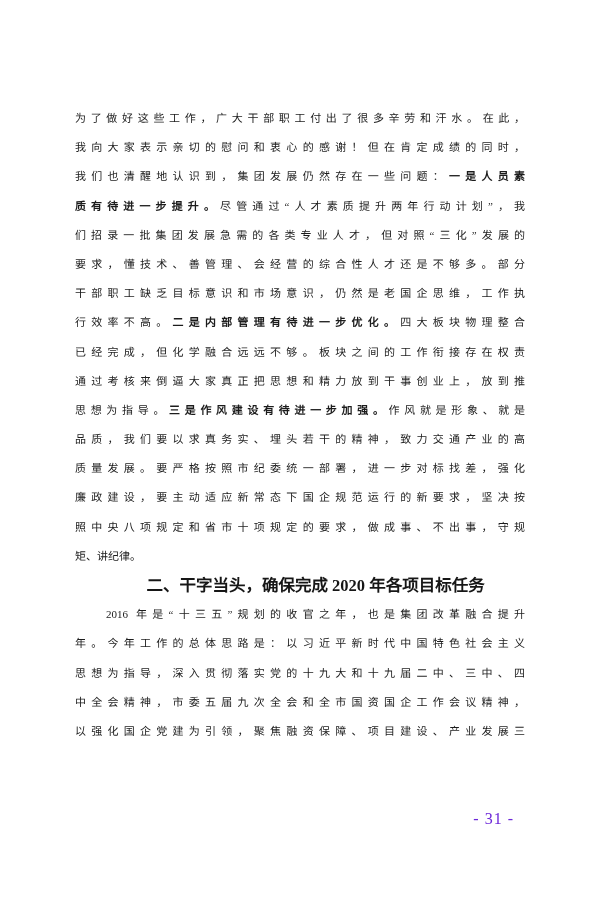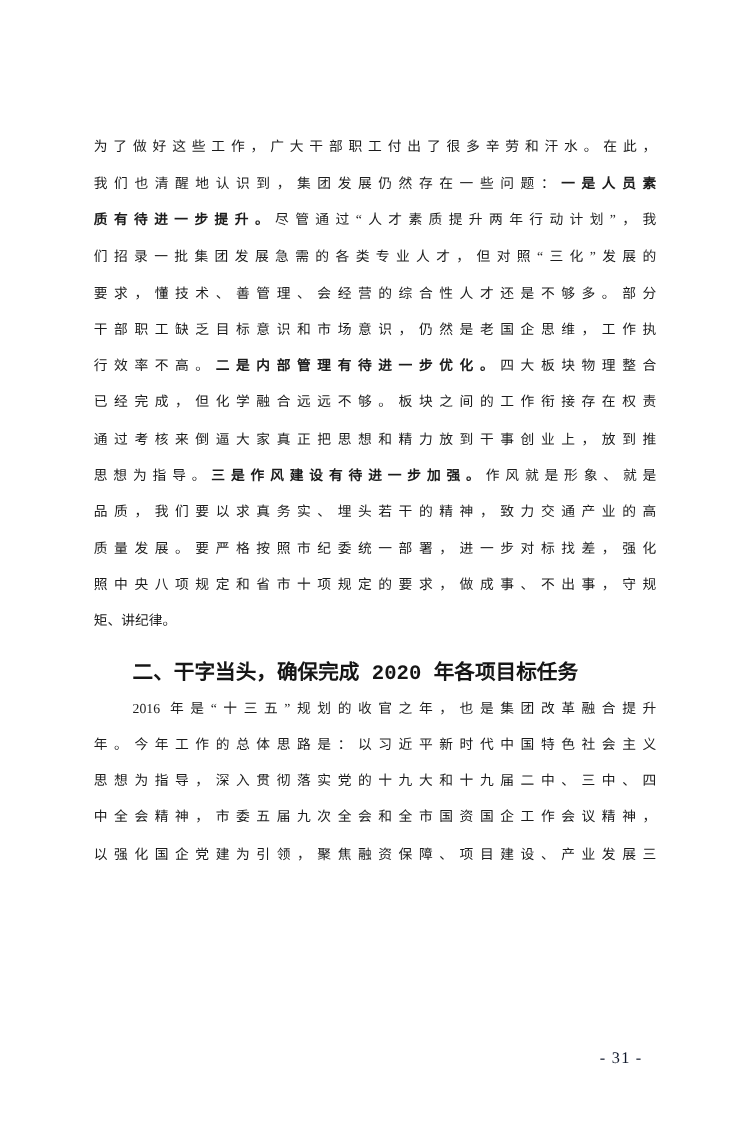--- a/index.html
+++ b/index.html
@@ -29,57 +29,58 @@
   }
   .line.flush {
     text-align: right;
     text-align-last: left;
   }
   .line.indent { text-indent: 31px; }
   .b { font-weight: 700; }
   .heading {
     height: 29.2px;
     line-height: 29.2px;
-    margin-top: 11px;
-    font-family: Liberation Mono, monospace;
+    font-family: Liberation Serif, serif;
     font-weight: 700;
     font-size: 16.5px;
     text-indent: 31px;
     white-space: nowrap;
     overflow: hidden;
     color: #161616;
+    text-align: center;
   }
   .footer {
     position: absolute;
     top: 810px;
     right: 86px;
-    font-size: 13px;
+    font-size: 16px;
     letter-spacing: 1px;
-    color: #0f172a;
-    margin-top: 28px;
+    color: #6d28d9;
   }
 </style>
 </head>
 <body>
 
 <div class="page">
   <div class="content">
     <div>
         <div class="line"><span>为了做好这些工作，广大干部职工付出了很多辛劳和汗水。在此，</span></div>
+        <div class="line"><span>我向大家表示亲切的慰问和衷心的感谢！但在肯定成绩的同时，</span></div>
         <div class="line"><span>我们也清醒地认识到，集团发展仍然存在一些问题：</span><span class="b">一是人员素</span></div>
         <div class="line"><span class="b">质有待进一步提升。</span><span>尽管通过“人才素质提升两年行动计划”，我</span></div>
         <div class="line"><span>们招录一批集团发展急需的各类专业人才，但对照“三化”发展的</span></div>
         <div class="line"><span>要求，懂技术、善管理、会经营的综合性人才还是不够多。部分</span></div>
         <div class="line"><span>干部职工缺乏目标意识和市场意识，仍然是老国企思维，工作执</span></div>
         <div class="line"><span>行效率不高。</span><span class="b">二是内部管理有待进一步优化。</span><span>四大板块物理整合</span></div>
         <div class="line"><span>已经完成，但化学融合远远不够。板块之间的工作衔接存在权责</span></div>
         <div class="line"><span>通过考核来倒逼大家真正把思想和精力放到干事创业上，放到推</span></div>
         <div class="line"><span>思想为指导。</span><span class="b">三是作风建设有待进一步加强。</span><span>作风就是形象、就是</span></div>
         <div class="line"><span>品质，我们要以求真务实、埋头若干的精神，致力交通产业的高</span></div>
         <div class="line"><span>质量发展。要严格按照市纪委统一部署，进一步对标找差，强化</span></div>
+        <div class="line"><span>廉政建设，要主动适应新常态下国企规范运行的新要求，坚决按</span></div>
         <div class="line"><span>照中央八项规定和省市十项规定的要求，做成事、不出事，守规</span></div>
         <div class="line flush"><span>矩、讲纪律。</span></div>
       </div>
     <div class="heading">二、干字当头，确保完成 2020 年各项目标任务</div>
     <div>
         <div class="line indent"><span>2016 年是“十三五”规划的收官之年，也是集团改革融合提升</span></div>
         <div class="line"><span>年。今年工作的总体思路是：以习近平新时代中国特色社会主义</span></div>
         <div class="line"><span>思想为指导，深入贯彻落实党的十九大和十九届二中、三中、四</span></div>
         <div class="line"><span>中全会精神，市委五届九次全会和全市国资国企工作会议精神，</span></div>
         <div class="line"><span>以强化国企党建为引领，聚焦融资保障、项目建设、产业发展三</span></div>

